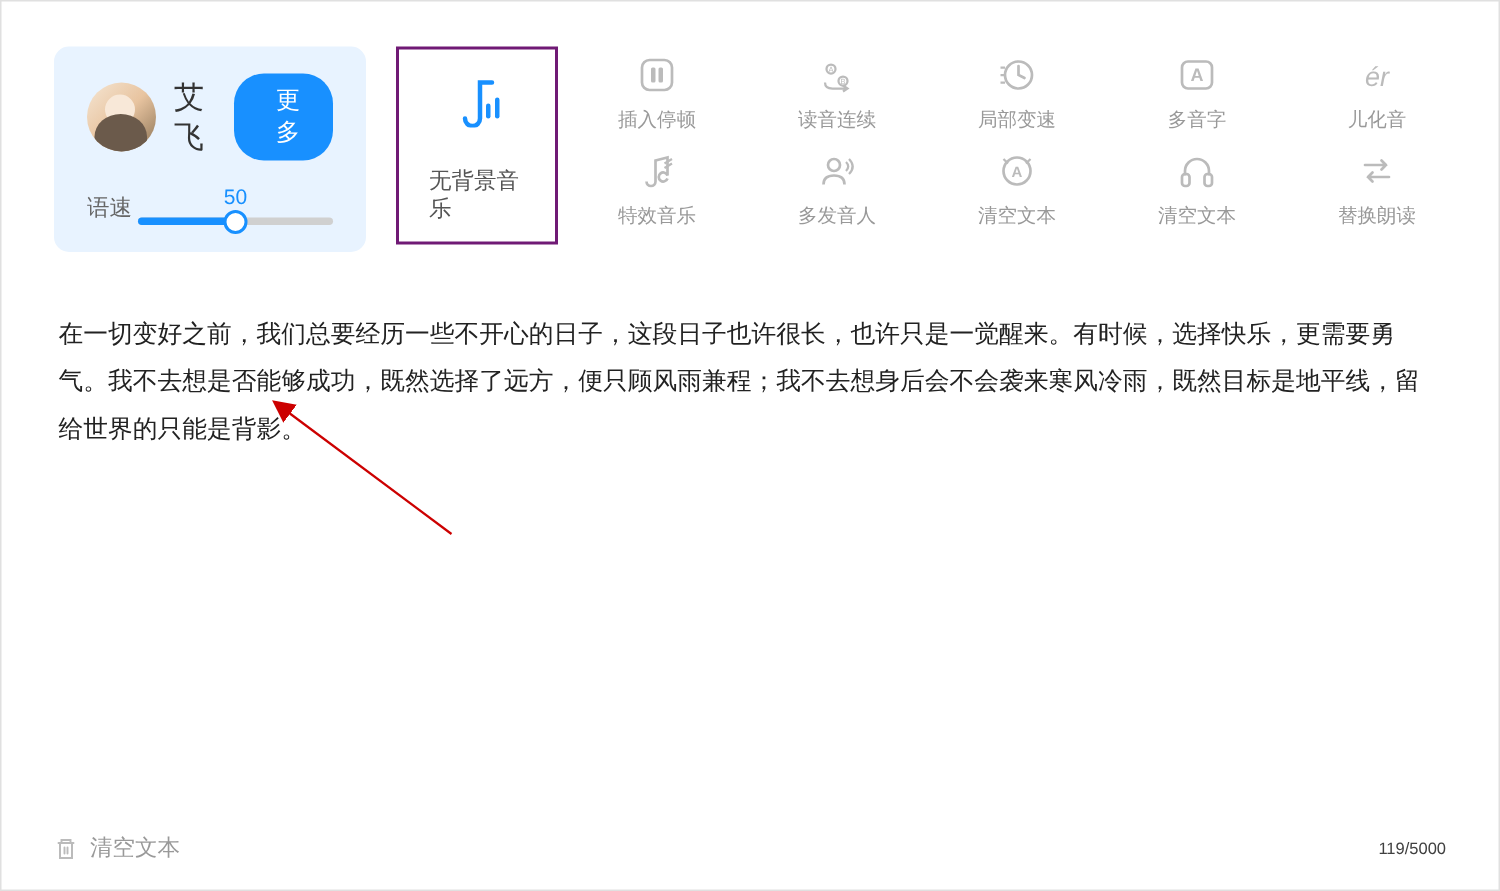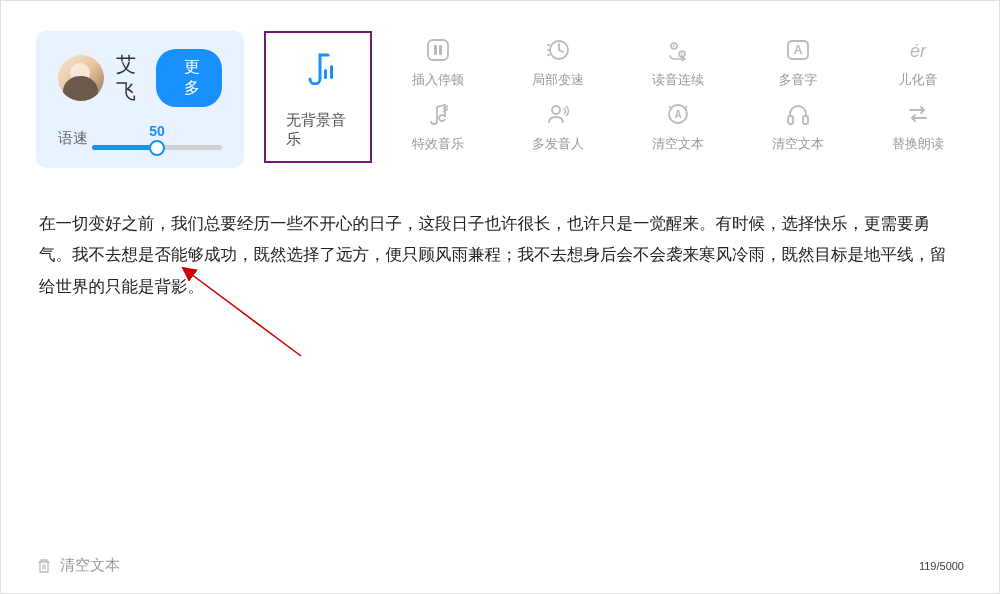--- a/index.html
+++ b/index.html
@@ -107,21 +107,21 @@
       padding-top: 18px;
     }
     
     .slider-value {
       position: absolute;
       top: -4px;
       left: 50%;
       transform: translateX(-50%);
       font-size: 14px;
       color: #1890ff;
-      font-weight: 700;
+      font-weight: 400;
     }
     
     .slider-track {
       height: 5px;
       background: #d0d0d0;
       border-radius: 3px;
       position: relative;
     }
     
     .slider-fill {
@@ -284,38 +284,38 @@
             <rect x="3" y="3" width="20" height="20" rx="5" fill="none" stroke="#bbb" stroke-width="1.8"></rect>
             <rect x="9" y="8" width="3" height="10" rx="1" fill="#bbb"></rect>
             <rect x="14" y="8" width="3" height="10" rx="1" fill="#bbb"></rect>
           </svg>
       </div>
       <span class="tool-label">插入停顿</span>
     </div>
     <div class="tool-item">
       <div class="tool-icon">
         <svg viewBox="0 0 26 26">
-            <circle cx="14" cy="13" r="9" fill="none" stroke="#bbb" stroke-width="1.8"></circle>
-            <path d="M 2 8 L 5 8 M 2 13 L 5 13 M 2 18 L 5 18" stroke="#bbb" stroke-width="1.5"></path>
-            <path d="M 14 7 L 14 13 L 18 15" fill="none" stroke="#bbb" stroke-width="1.8" stroke-linecap="round"></path>
-          </svg>
-      </div>
-      <span class="tool-label">局部变速</span>
-    </div>
-    <div class="tool-item">
-      <div class="tool-icon">
-        <svg viewBox="0 0 26 26">
             <circle cx="9" cy="9" r="3" fill="none" stroke="#bbb" stroke-width="1.5"></circle>
             <text x="9" y="11" font-size="5" fill="#bbb" text-anchor="middle">A</text>
             <circle cx="17" cy="17" r="3" fill="none" stroke="#bbb" stroke-width="1.5"></circle>
             <text x="17" y="19" font-size="5" fill="#bbb" text-anchor="middle">B</text>
             <path d="M 5 18 Q 5 22 10 22 L 19 22 M 17 20 L 20 22 L 17 24" fill="none" stroke="#bbb" stroke-width="1.5"></path>
           </svg>
       </div>
       <span class="tool-label">读音连续</span>
+    </div>
+    <div class="tool-item">
+      <div class="tool-icon">
+        <svg viewBox="0 0 26 26">
+            <circle cx="14" cy="13" r="9" fill="none" stroke="#bbb" stroke-width="1.8"></circle>
+            <path d="M 2 8 L 5 8 M 2 13 L 5 13 M 2 18 L 5 18" stroke="#bbb" stroke-width="1.5"></path>
+            <path d="M 14 7 L 14 13 L 18 15" fill="none" stroke="#bbb" stroke-width="1.8" stroke-linecap="round"></path>
+          </svg>
+      </div>
+      <span class="tool-label">局部变速</span>
     </div>
     <div class="tool-item">
       <div class="tool-icon">
         <svg viewBox="0 0 26 26">
             <rect x="3" y="4" width="20" height="18" rx="4" fill="none" stroke="#bbb" stroke-width="1.8"></rect>
             <text x="13" y="17" font-size="12" fill="#bbb" text-anchor="middle" font-weight="bold">A</text>
           </svg>
       </div>
       <span class="tool-label">多音字</span>
     </div>

